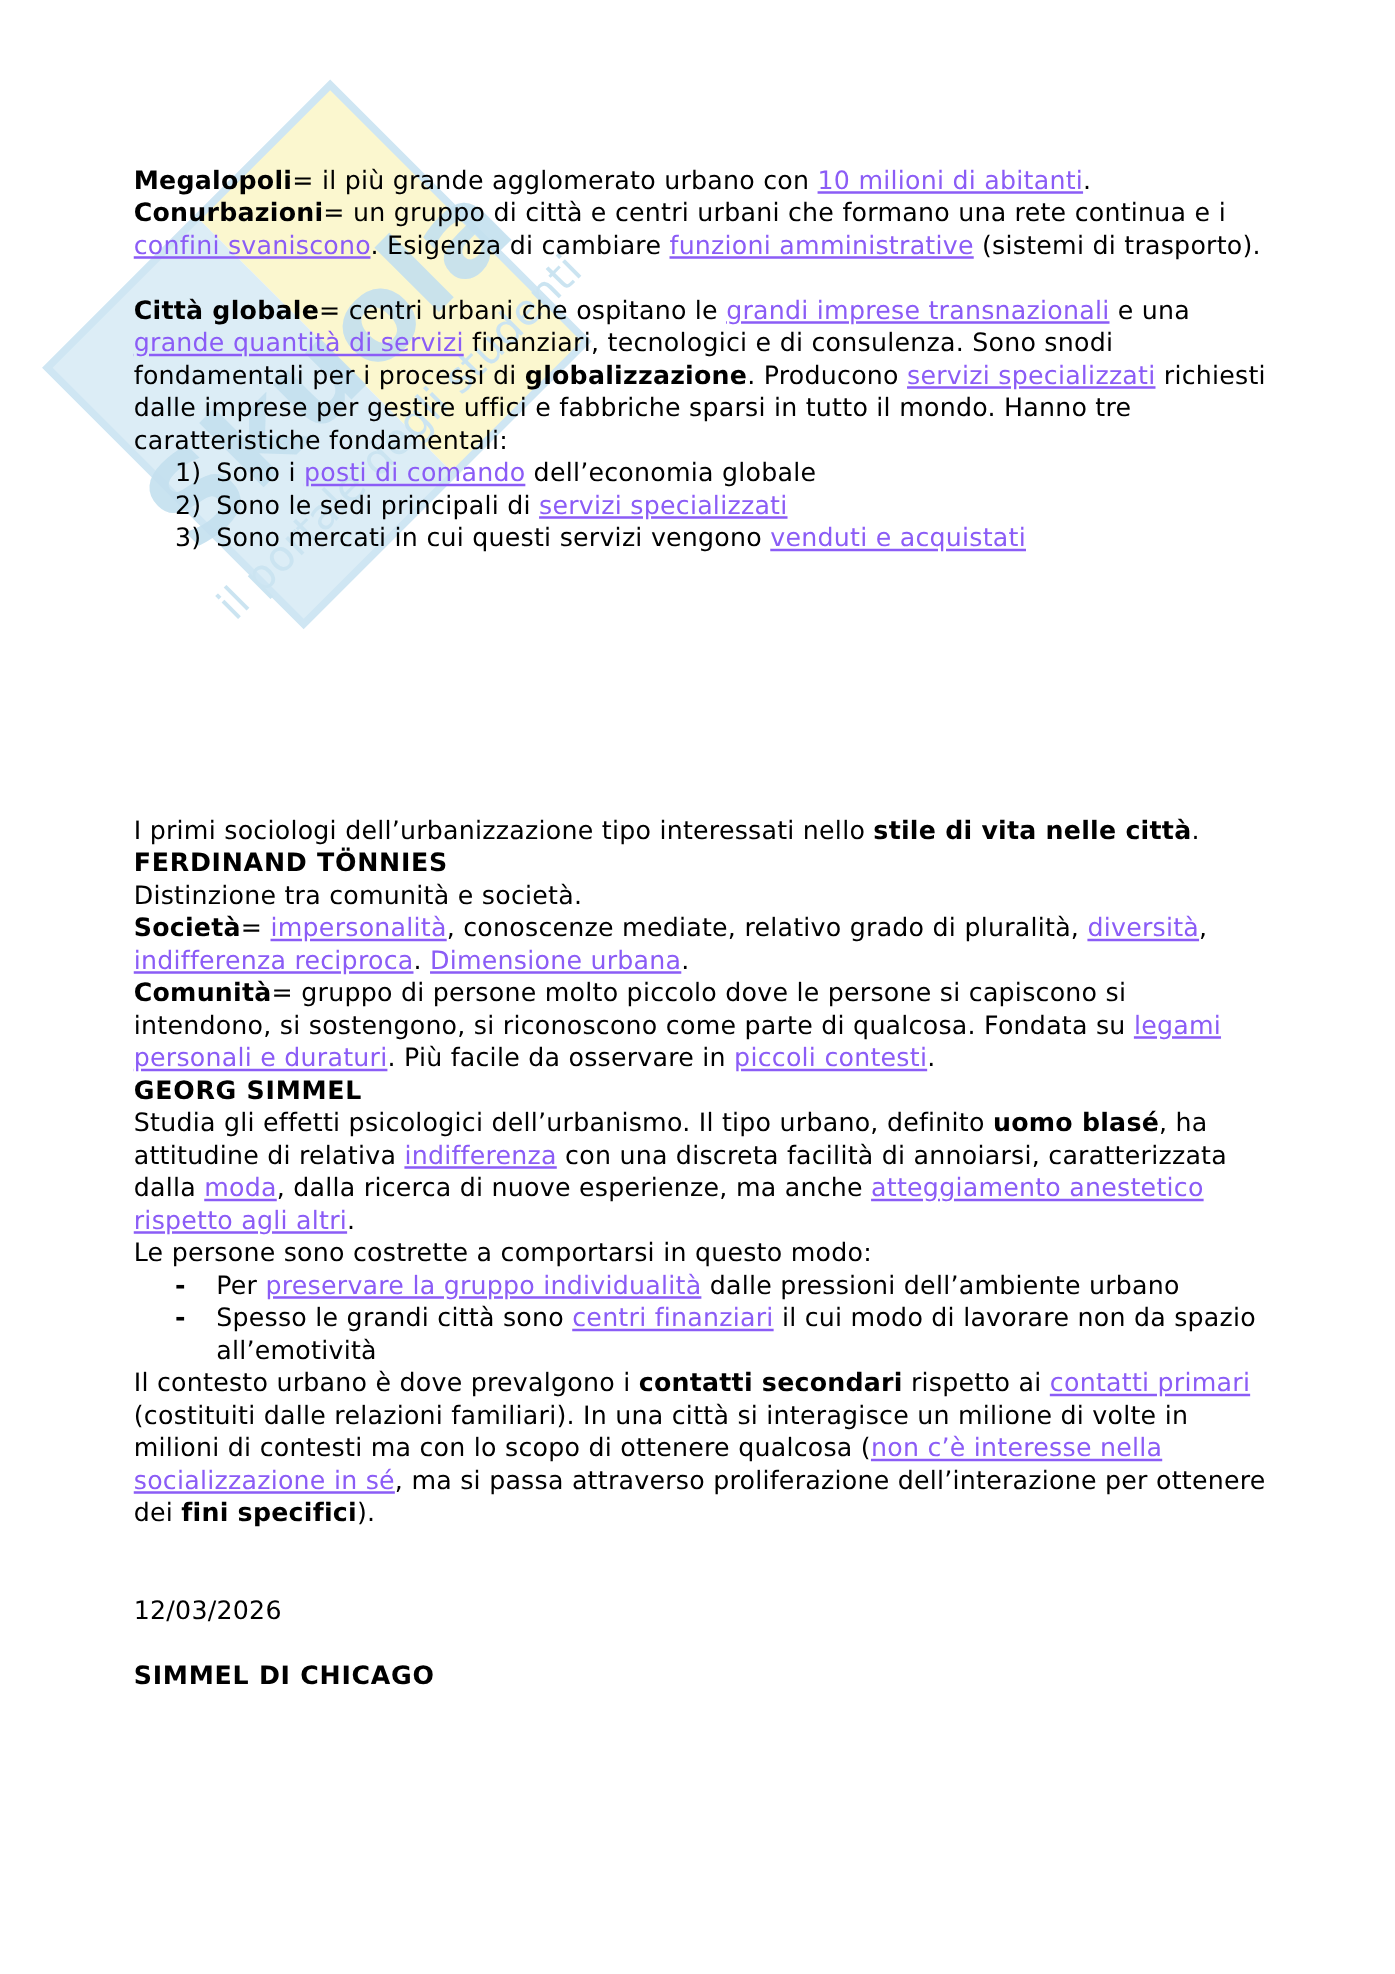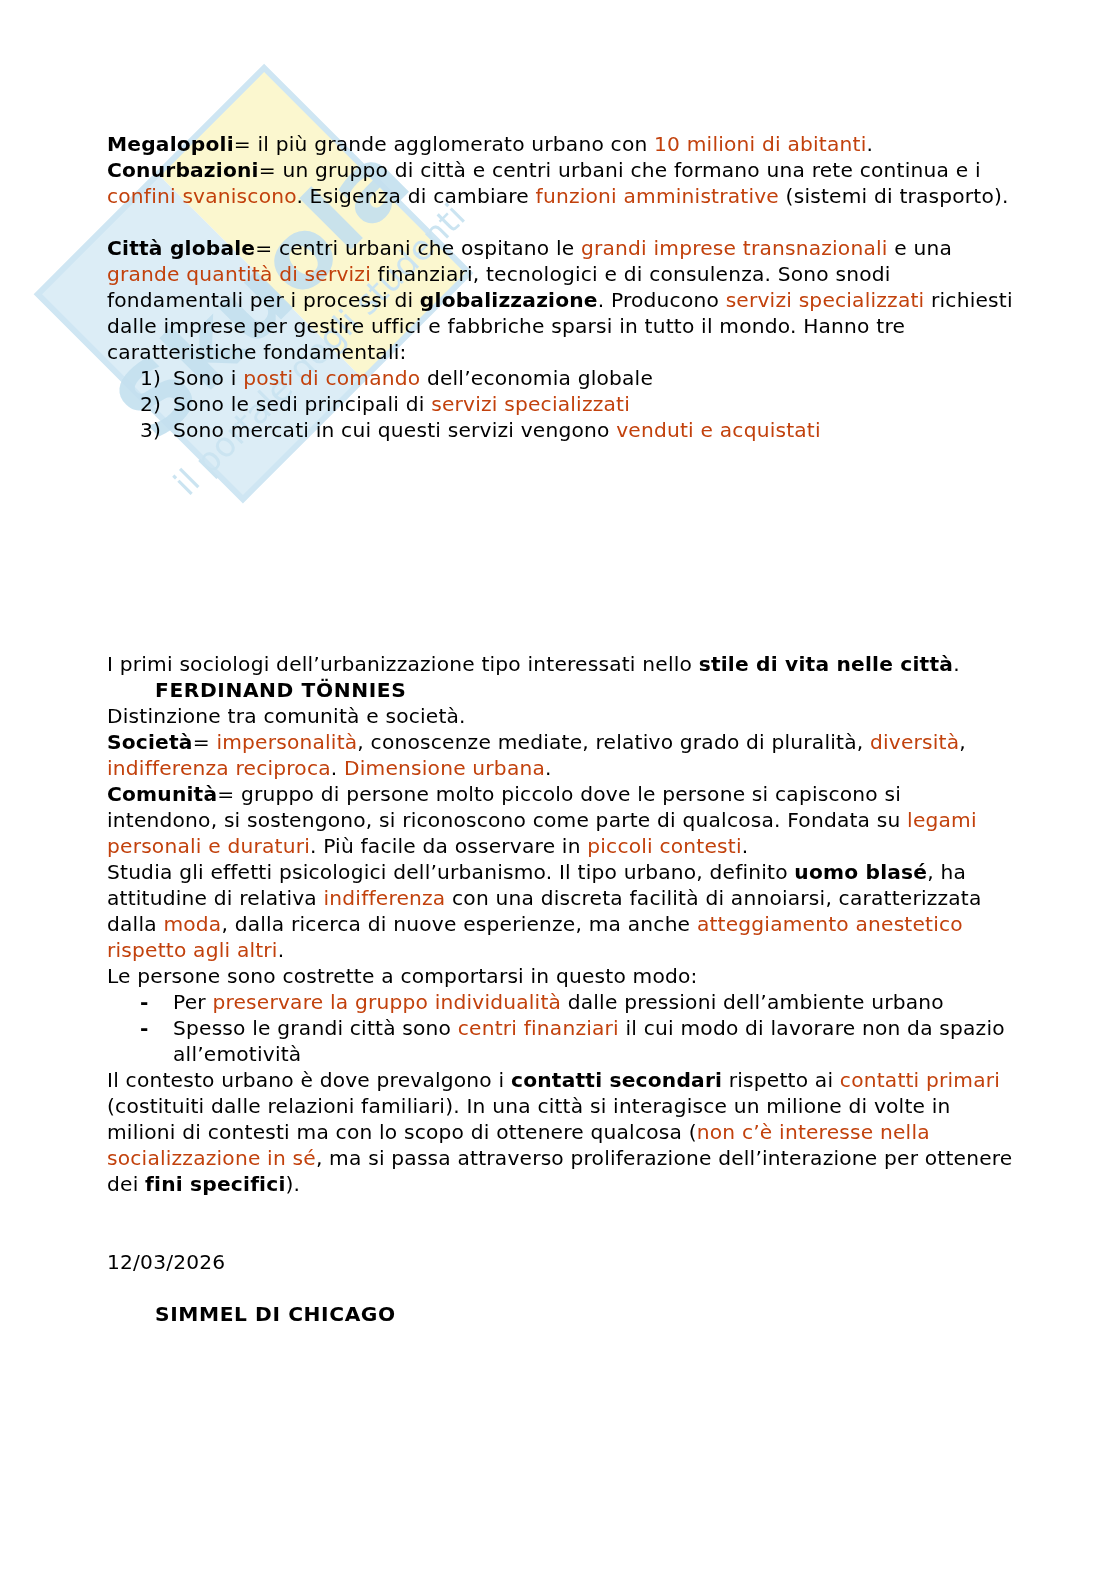--- a/index.html
+++ b/index.html
@@ -16,26 +16,26 @@
     position: absolute; left: 107px; top: 131px; width: 910px; z-index: 1;
     font-family: "DejaVu Sans", sans-serif;
     font-size: 20.2px; line-height: 26px; color: #000000;
     letter-spacing: 0.2px;
   }
   .p { margin: 0; }
   .gap { height: 26px; }
   .gap-big { height: 182px; }
   .gap-mid { height: 52px; }
   b, .b { font-weight: bold; }
-  .r { color: #c2410c; }
+  .r { color: #8b5cf6; text-decoration: underline; }
   .list { margin: 0; padding: 0; list-style: none; }
   .list li { position: relative; padding-left: 66px; }
   .list li .marker { position: absolute; left: 33px; top: 0; }
   .list.dash li .marker { left: 33px; font-weight: bold; }
-  .head { font-weight: bold; letter-spacing: 0.6px; margin-left: 48px; }
+  .head { font-weight: bold; letter-spacing: 0.6px; }
 </style>
 </head>
 <body>
 
 <div class="page">
 
   <svg class="watermark" viewBox="0 0 460 500" xmlns="http://www.w3.org/2000/svg">
     <g transform="rotate(-45 230 250)">
       <rect x="70" y="110" width="170" height="290" fill="#dcedf6"></rect>
       <rect x="240" y="110" width="150" height="290" fill="#fbf7cf"></rect>
@@ -62,20 +62,21 @@
     <div class="gap-big"></div>
     <div class="gap"></div>
 
     <p class="p"><span>I primi sociologi dell’urbanizzazione tipo interessati nello </span><b>stile di vita nelle città</b><span>.</span></p>
 
     <p class="p head">FERDINAND TÖNNIES</p>
     <p class="p">Distinzione tra comunità e società.</p>
     <p class="p"><b>Società</b><span>= </span><span class="r">impersonalità</span><span>, conoscenze mediate, relativo grado di pluralità, </span><span class="r">diversità</span><span>, </span><span class="r">indifferenza reciproca</span><span>. </span><span class="r">Dimensione urbana</span><span>.</span></p>
     <p class="p"><b>Comunità</b><span>= gruppo di persone molto piccolo dove le persone si capiscono si intendono, si sostengono, si riconoscono come parte di qualcosa. Fondata su </span><span class="r">legami personali e duraturi</span><span>. Più facile da osservare in </span><span class="r">piccoli contesti</span><span>.</span></p>
 
+    <p class="p head">GEORG SIMMEL</p>
     <p class="p"><span>Studia gli effetti psicologici dell’urbanismo. Il tipo urbano, definito </span><b>uomo blasé</b><span>, ha attitudine di relativa </span><span class="r">indifferenza</span><span> con una discreta facilità di annoiarsi, caratterizzata dalla </span><span class="r">moda</span><span>, dalla ricerca di nuove esperienze, ma anche </span><span class="r">atteggiamento anestetico rispetto agli altri</span><span>.</span></p>
     <p class="p">Le persone sono costrette a comportarsi in questo modo:</p>
     <ul class="list dash">
       <li><span class="marker">-</span><span>Per </span><span class="r">preservare la gruppo individualità</span><span> dalle pressioni dell’ambiente urbano</span></li>
       <li><span class="marker">-</span><span>Spesso le grandi città sono </span><span class="r">centri finanziari</span><span> il cui modo di lavorare non da spazio all’emotività</span></li>
     </ul>
 
     <p class="p"><span>Il contesto urbano è dove prevalgono i </span><b>contatti secondari</b><span> rispetto ai </span><span class="r">contatti primari</span><span> (costituiti dalle relazioni familiari). In una città si interagisce un milione di volte in milioni di contesti ma con lo scopo di ottenere qualcosa (</span><span class="r">non c’è interesse nella socializzazione in sé</span><span>, ma si passa attraverso proliferazione dell’interazione per ottenere dei </span><b>fini specifici</b><span>).</span></p>
 
     <div class="gap-mid"></div>

